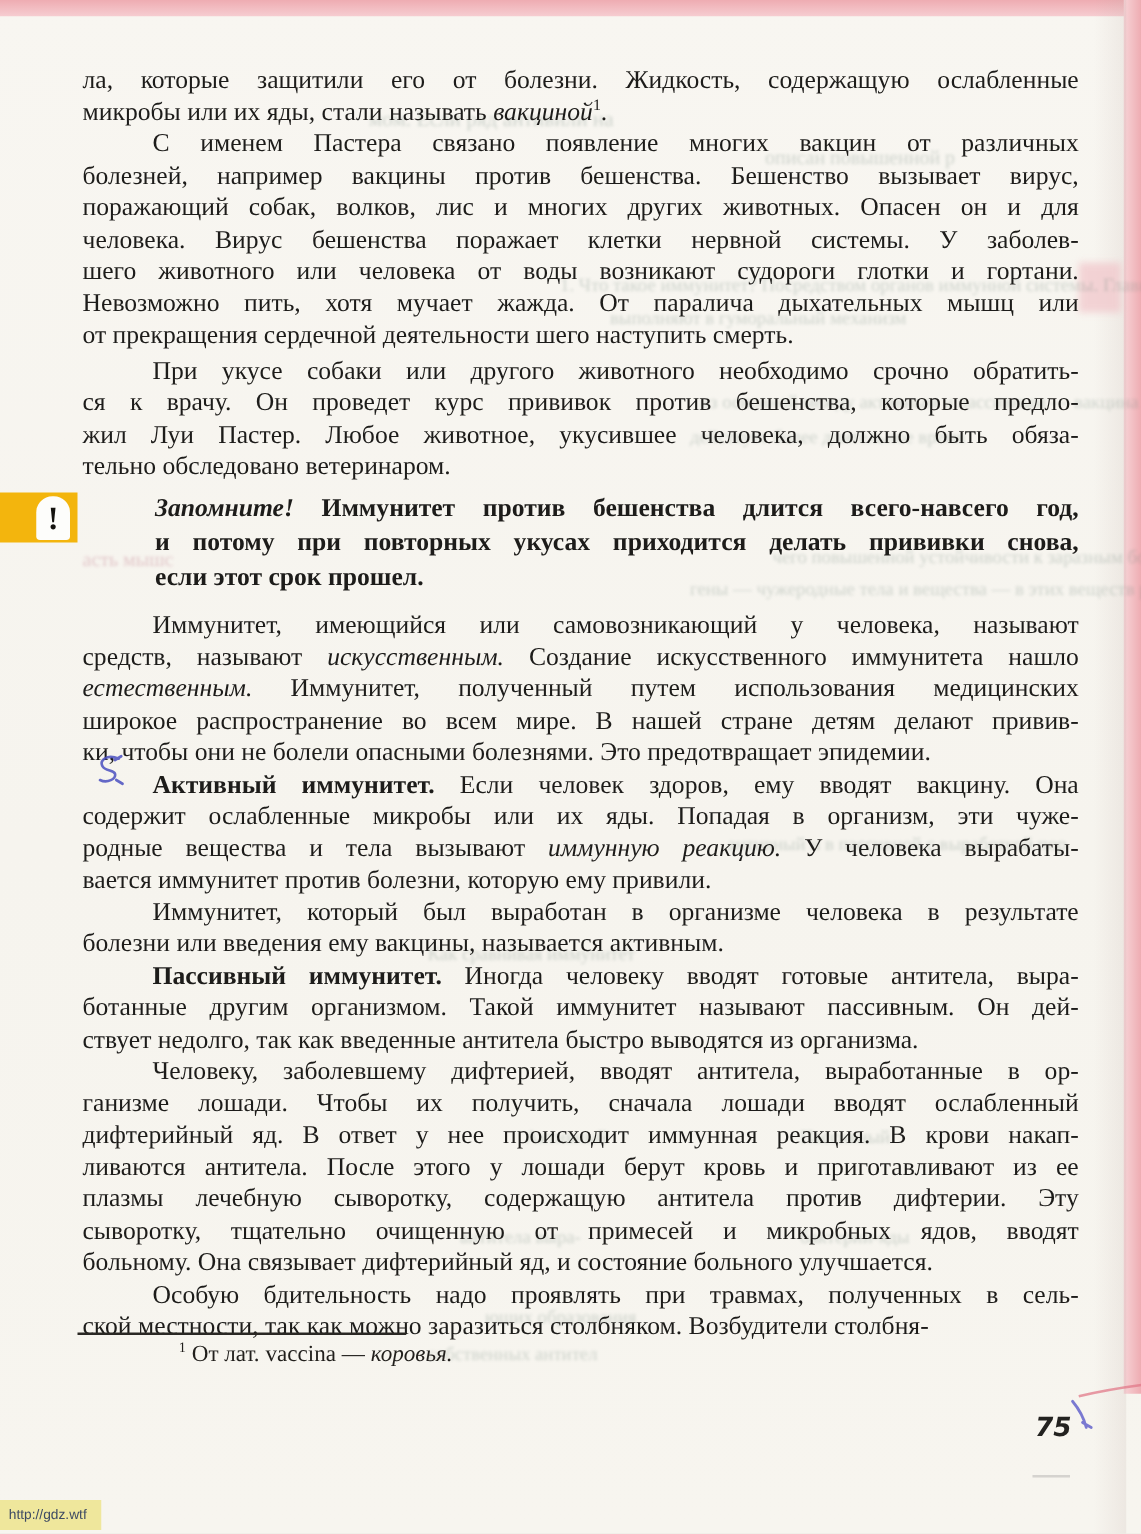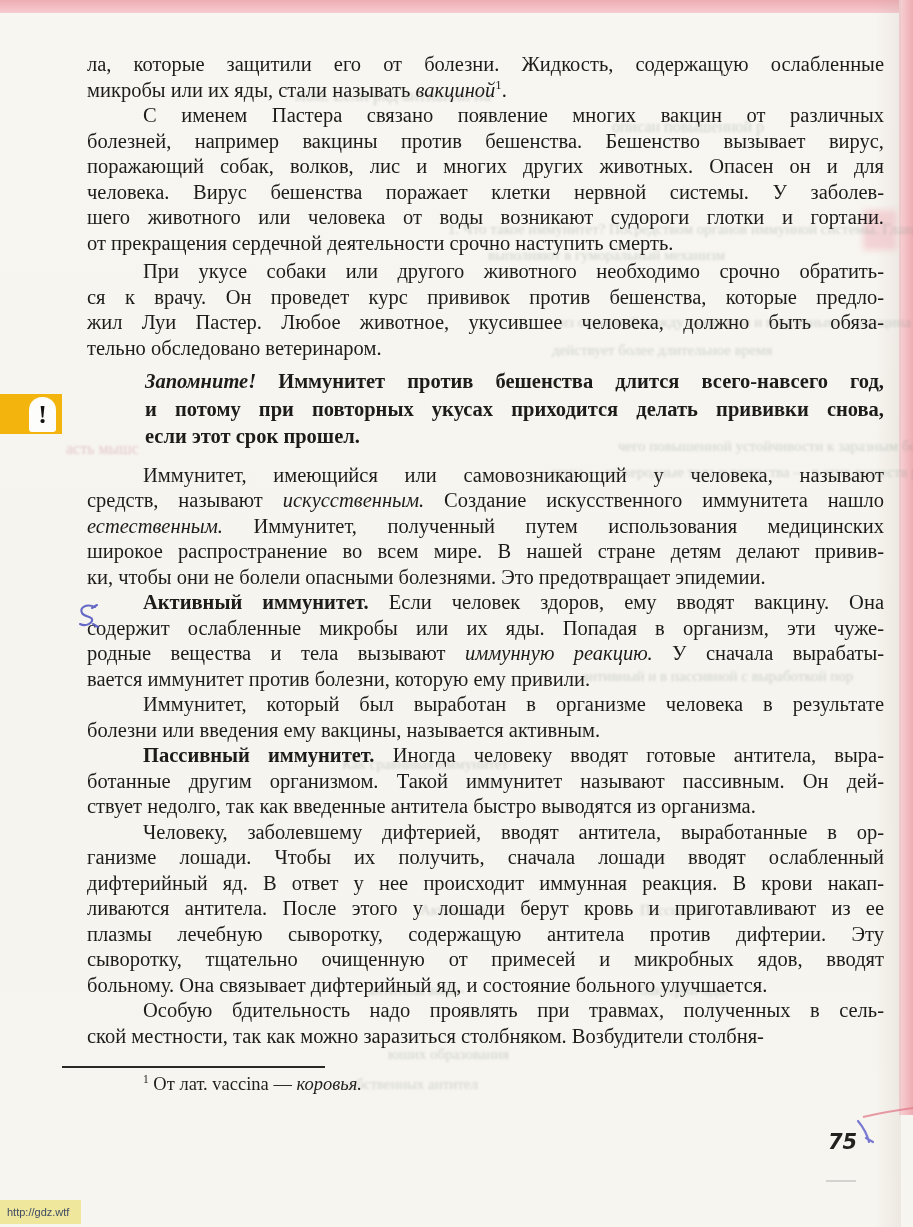--- a/index.html
+++ b/index.html
@@ -16,21 +16,21 @@
     background:linear-gradient(180deg,var(--edge-pink),#f6cdd1);}
   .edge-right{position:absolute;right:0;top:0;width:14px;height:1115px;
     background:linear-gradient(90deg,#f7d3d6,var(--edge-pink));}
   .edge-corner-line{position:absolute;pointer-events:none;}
   .right-shade{position:absolute;right:12px;top:0;width:26px;height:1227px;
     background:linear-gradient(90deg,rgba(190,170,165,0) ,rgba(190,170,165,0.18));}
   .pink-blot{position:absolute;left:863px;top:210px;width:34px;height:40px;
     background:#f1c4c9;filter:blur(3px);opacity:.7;}
 
   
-  .text-col{position:absolute;left:66px;top:52px;width:797px;font-size:20.5px;margin-left:21px;}
+  .text-col{position:absolute;left:66px;top:52px;width:797px;font-size:20.5px;}
   .para{margin:0;}
   .para .line{height:25.5px;line-height:25.5px;text-align:justify;text-align-last:justify;white-space:nowrap;}
   .para .line.last{text-align-last:left;}
   .para .line.first{text-indent:56px;}
   .para.gs{margin-top:3px;}
   .para.gl{margin-top:12px;}
   .para.remember{margin:7px 0 12px 58px;width:739px;font-weight:bold;}
   .para.remember .line{height:27.5px;line-height:27.5px;}
   .it{font-style:italic;}
   .bd{font-weight:bold;}
@@ -98,21 +98,22 @@
       <div class="para ">
         <div class="line"><span>ла, которые защитили его от болезни. Жидкость, содержащую ослабленные</span></div>
         <div class="line last"><span>микробы или их яды, стали называть </span><span class="it">вакциной</span><span class="sup">1</span><span>.</span></div>
       </div>
       <div class="para ">
         <div class="line first"><span>С именем Пастера связано появление многих вакцин от различных</span></div>
         <div class="line"><span>болезней, например вакцины против бешенства. Бешенство вызывает вирус,</span></div>
         <div class="line"><span>поражающий собак, волков, лис и многих других животных. Опасен он и для</span></div>
         <div class="line"><span>человека. Вирус бешенства поражает клетки нервной системы. У заболев-</span></div>
         <div class="line"><span>шего животного или человека от воды возникают судороги глотки и гортани.</span></div>
-        <div class="line last"><span>от прекращения сердечной деятельности срочно наступить смерть.</span></div>
+        <div class="line"><span>Невозможно пить, хотя мучает жажда. От паралича дыхательных мышц или</span></div>
+        <div class="line last"><span>от прекращения сердечной деятельности шего наступить смерть.</span></div>
       </div>
       <div class="para gs">
         <div class="line first"><span>При укусе собаки или другого животного необходимо срочно обратить-</span></div>
         <div class="line"><span>ся к врачу. Он проведет курс прививок против бешенства, которые предло-</span></div>
         <div class="line"><span>жил Луи Пастер. Любое животное, укусившее человека, должно быть обяза-</span></div>
         <div class="line last"><span>тельно обследовано ветеринаром.</span></div>
       </div>
       <div class="para remember">
         <div class="line"><span class="bdit">Запомните!</span><span> Иммунитет против бешенства длится всего-навсего год,</span></div>
         <div class="line"><span>и потому при повторных укусах приходится делать прививки снова,</span></div>
@@ -121,21 +122,21 @@
       <div class="para gl">
         <div class="line first"><span>Иммунитет, имеющийся или самовозникающий у человека, называют</span></div>
         <div class="line"><span>средств, называют </span><span class="it">искусственным.</span><span> Создание искусственного иммунитета нашло</span></div>
         <div class="line"><span class="it">естественным.</span><span> Иммунитет, полученный путем использования медицинских</span></div>
         <div class="line"><span>широкое распространение во всем мире. В нашей стране детям делают привив-</span></div>
         <div class="line last"><span>ки, чтобы они не болели опасными болезнями. Это предотвращает эпидемии.</span></div>
       </div>
       <div class="para ">
         <div class="line first"><span class="bd">Активный иммунитет.</span><span> Если человек здоров, ему вводят вакцину. Она</span></div>
         <div class="line"><span>содержит ослабленные микробы или их яды. Попадая в организм, эти чуже-</span></div>
-        <div class="line"><span>родные вещества и тела вызывают </span><span class="it">иммунную реакцию.</span><span> У сначала вырабаты-</span></div>
+        <div class="line"><span>родные вещества и тела вызывают </span><span class="it">иммунную реакцию.</span><span> У человека вырабаты-</span></div>
         <div class="line last"><span>вается иммунитет против болезни, которую ему привили.</span></div>
       </div>
       <div class="para ">
         <div class="line first"><span>Иммунитет, который был выработан в организме человека в результате</span></div>
         <div class="line last"><span>болезни или введения ему вакцины, называется активным.</span></div>
       </div>
       <div class="para ">
         <div class="line first"><span class="bd">Пассивный иммунитет.</span><span> Иногда человеку вводят готовые антитела, выра-</span></div>
         <div class="line"><span>ботанные другим организмом. Такой иммунитет называют пассивным. Он дей-</span></div>
         <div class="line last"><span>ствует недолго, так как введенные антитела быстро выводятся из организма.</span></div>

